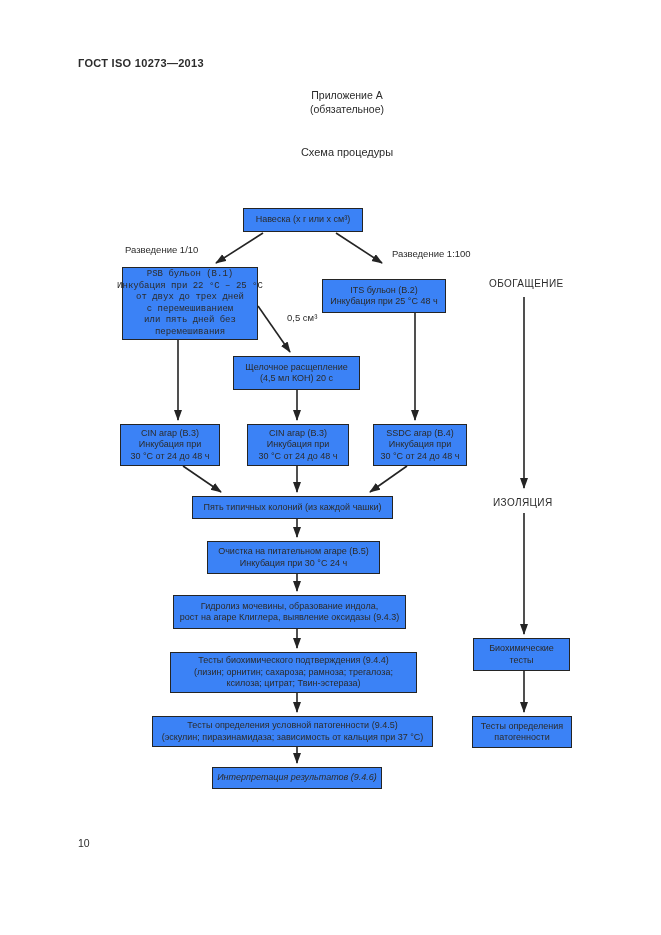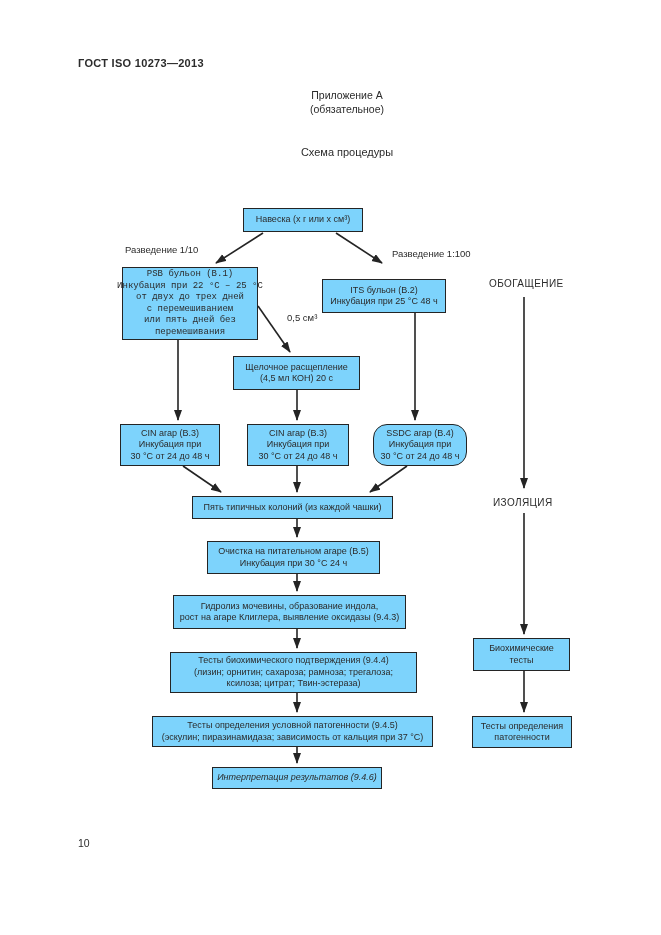--- a/index.html
+++ b/index.html
@@ -6,21 +6,21 @@
   html,body { background:#ffffff; }
   body { font-family:"Liberation Sans", sans-serif; color:#2b2b2b; }
   .page { position:relative; width:661px; height:935px; background:#fff; overflow:hidden; }
 
   .doc-header { position:absolute; left:78px; top:57px; font-size:11px; font-weight:bold; letter-spacing:0.3px; white-space:nowrap; }
   .centered { position:absolute; left:347px; transform:translateX(-50%); font-weight:normal; font-size:10.5px; text-align:right; white-space:nowrap; }
   .appendix-title { top:89px; }
   .appendix-type { top:103px; }
   .scheme-title { top:146px; font-size:11px; }
 
-  .node { position:absolute; border:1.5px solid #242424; background:#7dd3fc; display:flex; align-items:center; justify-content:center; text-align:center; font-size:9px; line-height:11.5px; white-space:pre; }
+  .node { position:absolute; border:1.5px solid #242424; background:#3b82f6; display:flex; align-items:center; justify-content:center; text-align:center; font-size:9px; line-height:11.5px; white-space:pre; }
   .label { position:absolute; font-size:9.5px; white-space:nowrap; color:#2b2b2b; }
   .stage { position:absolute; font-size:10px; letter-spacing:0.4px; white-space:nowrap; color:#2b2b2b; }
   .arrows { position:absolute; left:0; top:0; width:661px; height:935px; }
   .arrows line { stroke:#242424; stroke-width:1.6; }
   .page-number { position:absolute; left:78px; top:837px; font-size:10.5px; }
 </style>
 </head>
 <body>
 
 <div class="page">
@@ -71,21 +71,21 @@
   <div class="node" style="left:322px; top:267px; width:124px; height:34px;margin-top:12px;">ITS бульон (В.2)
 Инкубация при 25 °С 48 ч</div>
   <div class="node" style="left:233px; top:356px; width:127px; height:34px;">Щелочное расщепление
 (4,5 мл КОН) 20 с</div>
   <div class="node" style="left:120px; top:424px; width:100px; height:42px;">CIN агар (В.3)
 Инкубация при
 30 °С от 24 до 48 ч</div>
   <div class="node" style="left:247px; top:424px; width:102px; height:42px;">CIN агар (В.3)
 Инкубация при
 30 °С от 24 до 48 ч</div>
-  <div class="node" style="left:373px; top:424px; width:94px; height:42px;border-radius:14px;">SSDC агар (В.4)
+  <div class="node" style="left:373px; top:424px; width:94px; height:42px;">SSDC агар (В.4)
 Инкубация при
 30 °С от 24 до 48 ч</div>
   <div class="node" style="left:192px; top:496px; width:201px; height:23px;">Пять типичных колоний (из каждой чашки)</div>
   <div class="node" style="left:207px; top:541px; width:173px; height:33px;">Очистка на питательном агаре (В.5)
 Инкубация при 30 °С 24 ч</div>
   <div class="node" style="left:173px; top:595px; width:233px; height:34px;">Гидролиз мочевины, образование индола,
 рост на агаре Клиглера, выявление оксидазы (9.4.3)</div>
   <div class="node" style="left:170px; top:652px; width:247px; height:41px;">Тесты биохимического подтверждения (9.4.4)
 (лизин; орнитин; сахароза; рамноза; трегалоза;
 ксилоза; цитрат; Твин-эстераза)</div>

